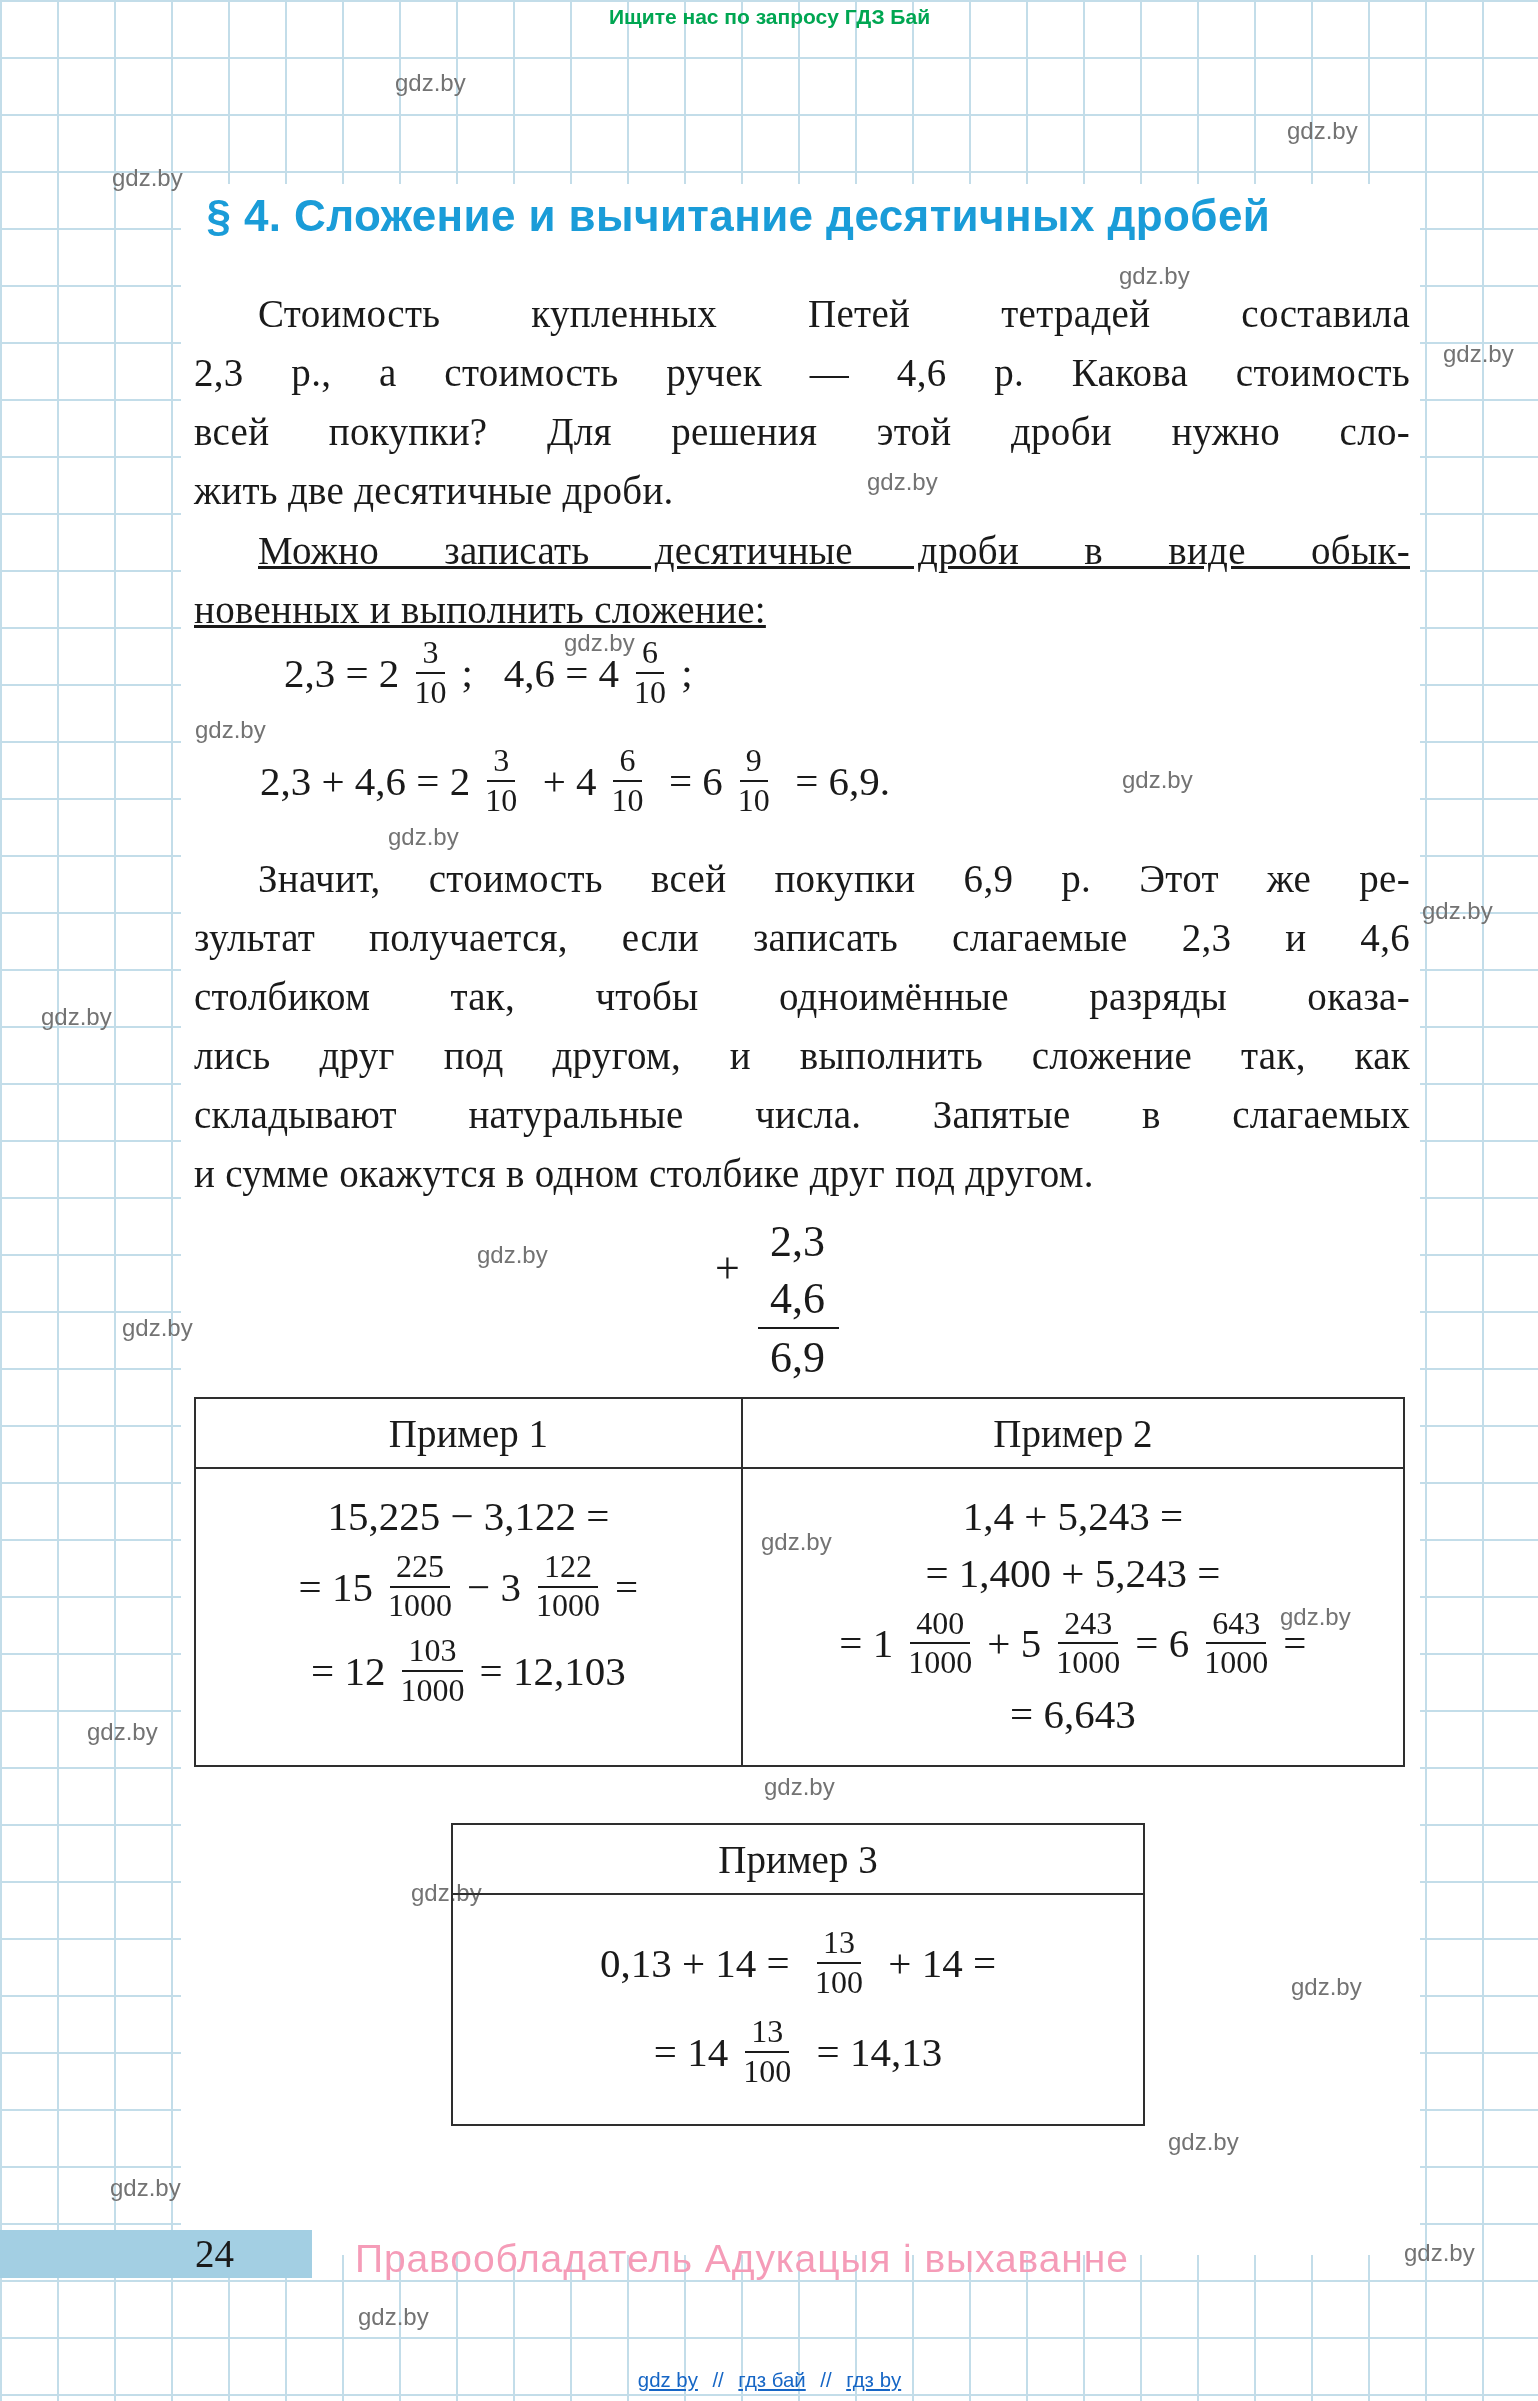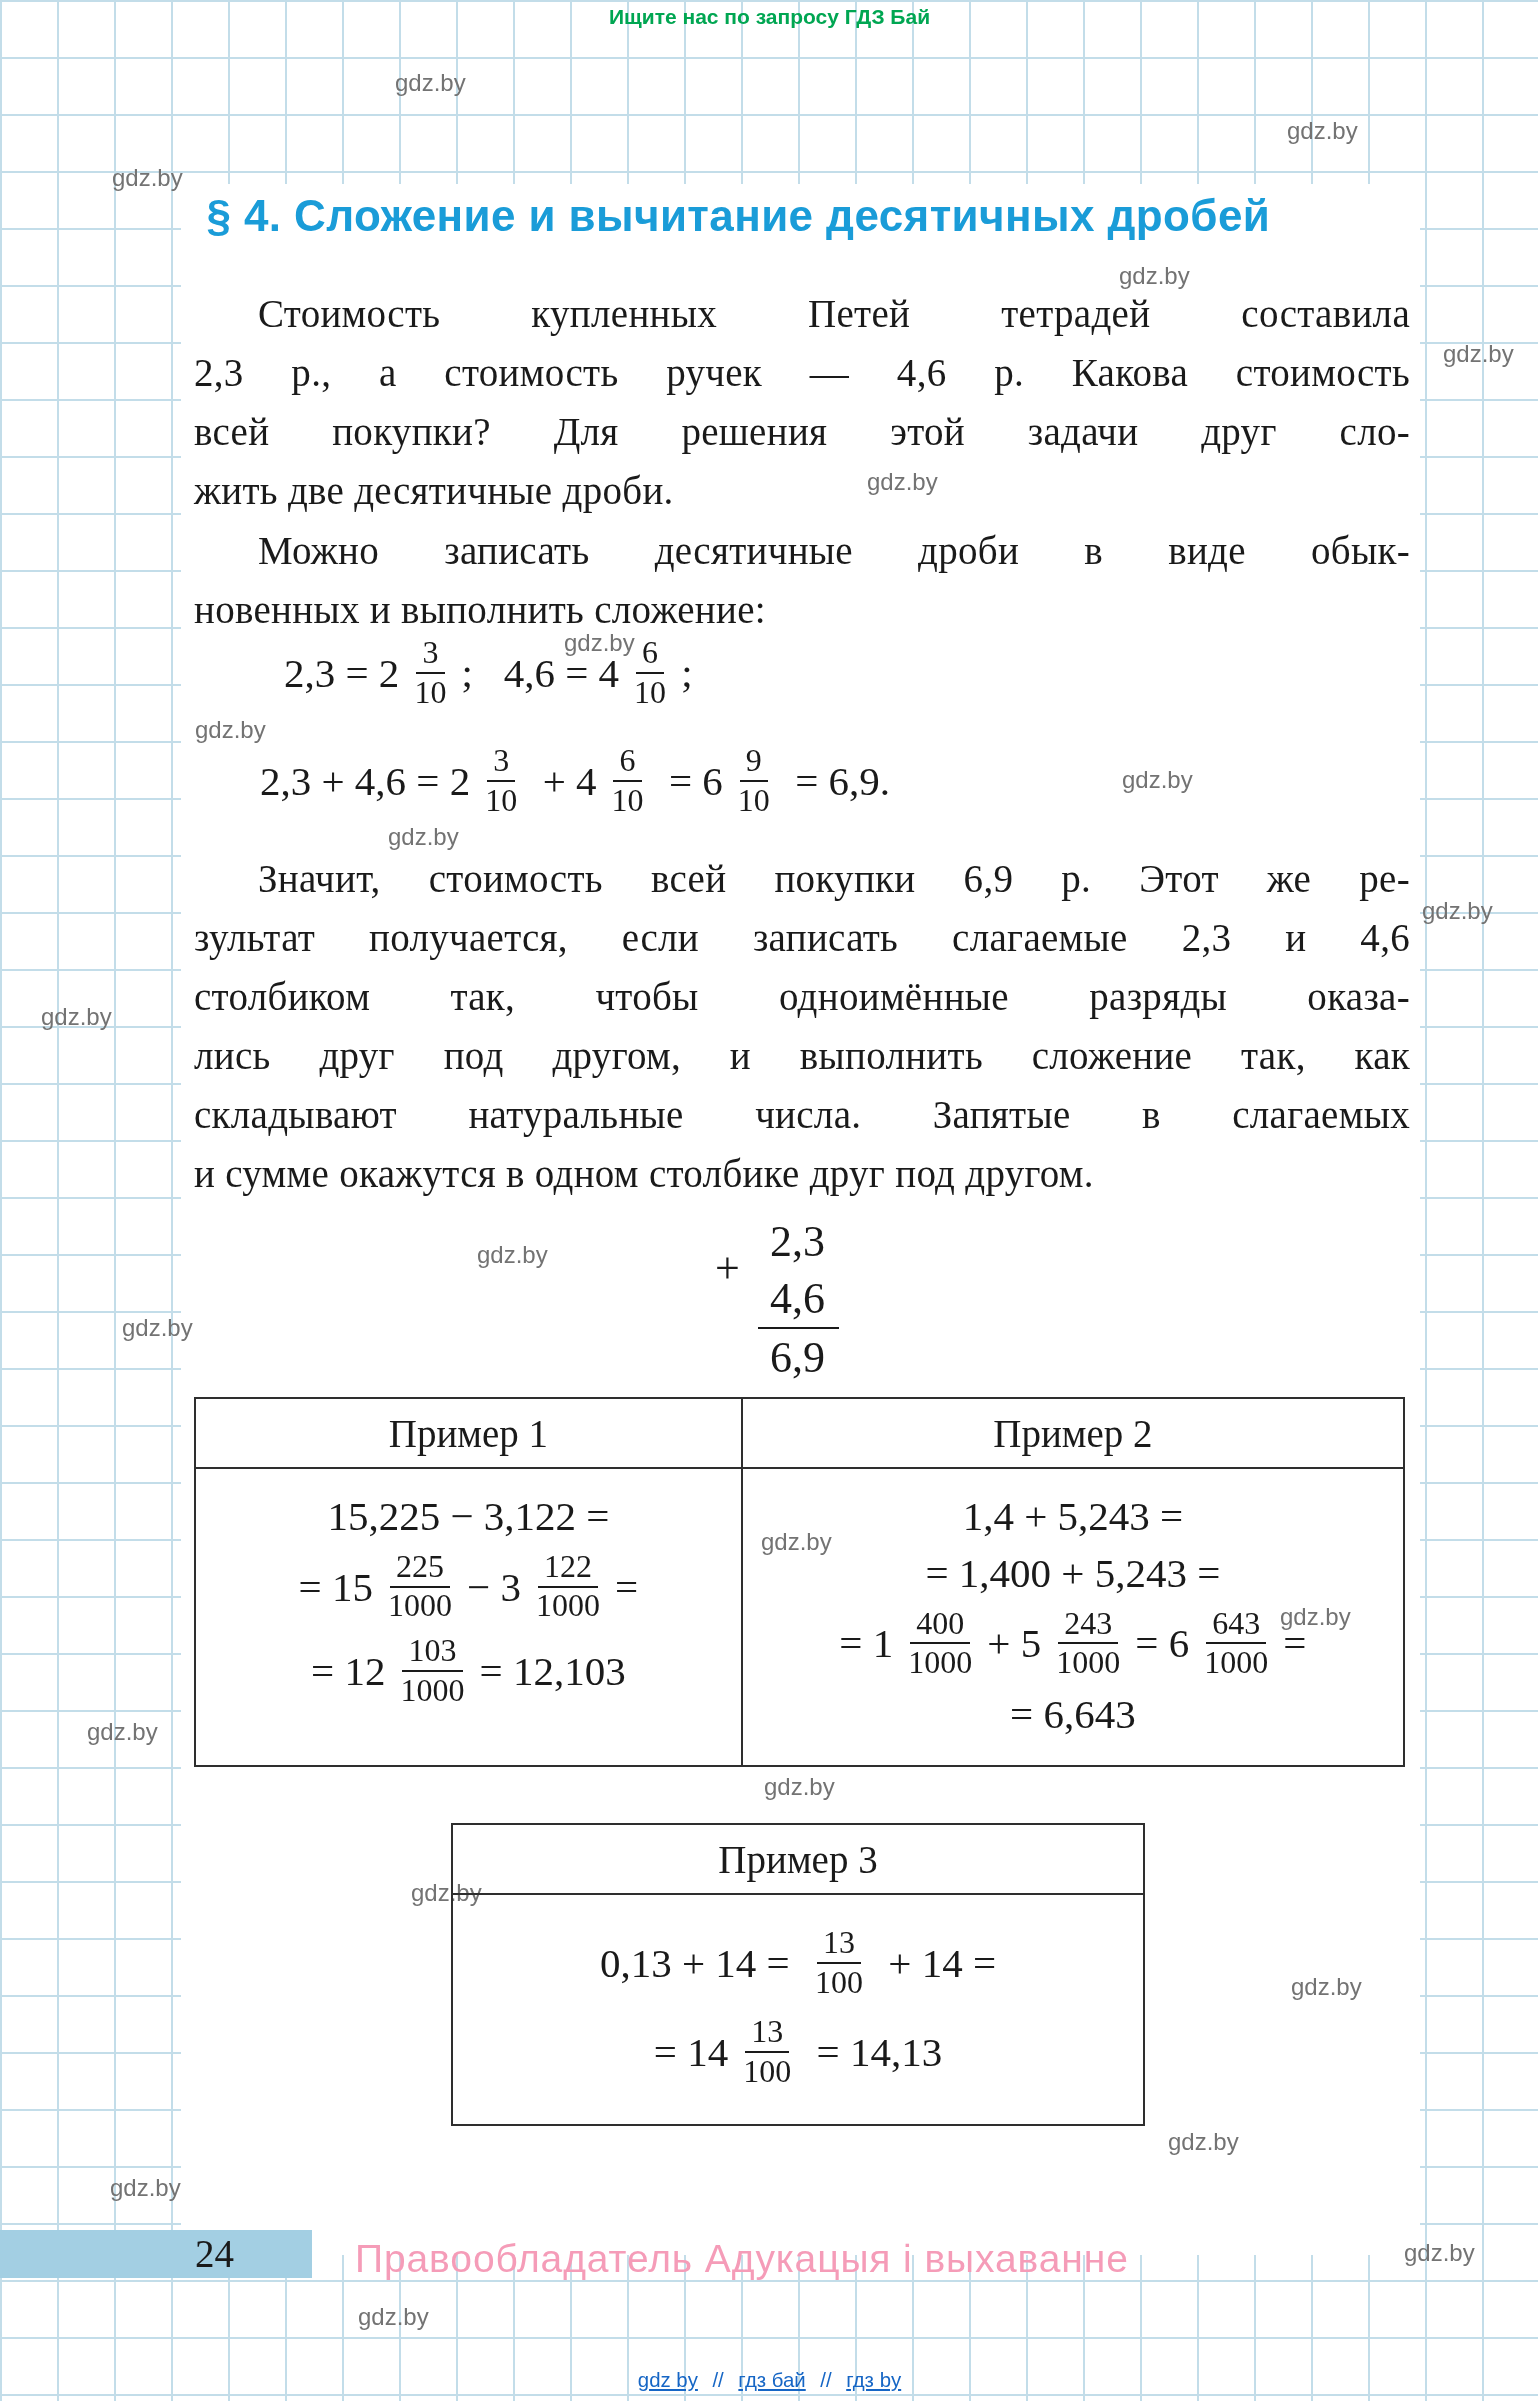--- a/index.html
+++ b/index.html
@@ -14,21 +14,21 @@
   }
   .content-bg{position:absolute;left:181px;top:184px;width:1239px;height:2071px;background:#ffffff;z-index:0;}
   #watermarks{position:absolute;inset:0;z-index:1;}
   .wm{position:absolute;font:24px "Liberation Sans",sans-serif;color:#737373;white-space:nowrap;}
   .top-notice{position:absolute;top:5.3px;left:0;width:100%;text-align:center;
     font:600 21px "Liberation Sans",sans-serif;color:#00a652;z-index:3;}
   .main{position:absolute;left:194px;top:0;width:1216px;height:2401px;z-index:2;}
   .title{position:absolute;top:191px;left:12.4px;margin:0;
     font:bold 44px "Liberation Sans",sans-serif;color:#1a9cd8;letter-spacing:0.4px;}
   .para{position:absolute;left:0;width:1216px;}
-  .p1{top:284px;} .p2{top:521px;} .p3{top:849px;}
+  .p1{top:284px;} .p2{top:521px;text-decoration:underline;} .p3{top:849px;}
   .tline{font-size:39px;line-height:59px;text-align:justify;text-align-last:justify;letter-spacing:0.3px;}
   .tline.first{text-indent:64px;}
   .tline.last{text-align-last:left;}
   .formula{display:flex;align-items:center;font-size:41px;white-space:pre;}
   .formula.abs{position:absolute;left:66px;}
   .f1{top:635px;margin-left:24px;} .f2{top:743px;}
   .mtxt{white-space:pre;}
   .frac{display:inline-flex;flex-direction:column;align-items:center;
     font-size:0.78em;line-height:1.12;margin:0 8.9px;}
   .frac .fn{display:block;border-bottom:2.7px solid #1a1a1a;padding:0 6.2px 0.9px;}
@@ -93,21 +93,21 @@
     <span class="wm" style="left: 358px; top: 2303px;">gdz.by</span>
   </div>
 
 <main class="main">
 
   <h1 class="title">§ 4. Сложение и вычитание десятичных дробей</h1>
 
   <div class="para p1">
     <div class="tline first">Стоимость купленных Петей тетрадей составила</div>
     <div class="tline">2,3 р., а стоимость ручек — 4,6 р. Какова стоимость</div>
-    <div class="tline">всей покупки? Для решения этой задачи друг сло-</div>
+    <div class="tline">всей покупки? Для решения этой дроби нужно сло-</div>
     <div class="tline last">жить две десятичные дроби.</div>
   </div>
 
   <div class="para p2">
     <div class="tline first">Можно записать десятичные дроби в виде обык-</div>
     <div class="tline last">новенных и выполнить сложение:</div>
   </div>
 
   <div class="formula abs f1"><span class="mtxt">2,3 = 2</span><span class="frac"><span class="fn">3</span><span class="fd">10</span></span><span class="mtxt">;   4,6 = 4</span><span class="frac"><span class="fn">6</span><span class="fd">10</span></span><span class="mtxt">;</span></div>
   <div class="formula abs f2"><span class="mtxt">2,3 + 4,6 = 2</span><span class="frac"><span class="fn">3</span><span class="fd">10</span></span><span class="mtxt"> + 4</span><span class="frac"><span class="fn">6</span><span class="fd">10</span></span><span class="mtxt"> = 6</span><span class="frac"><span class="fn">9</span><span class="fd">10</span></span><span class="mtxt"> = 6,9.</span></div>

